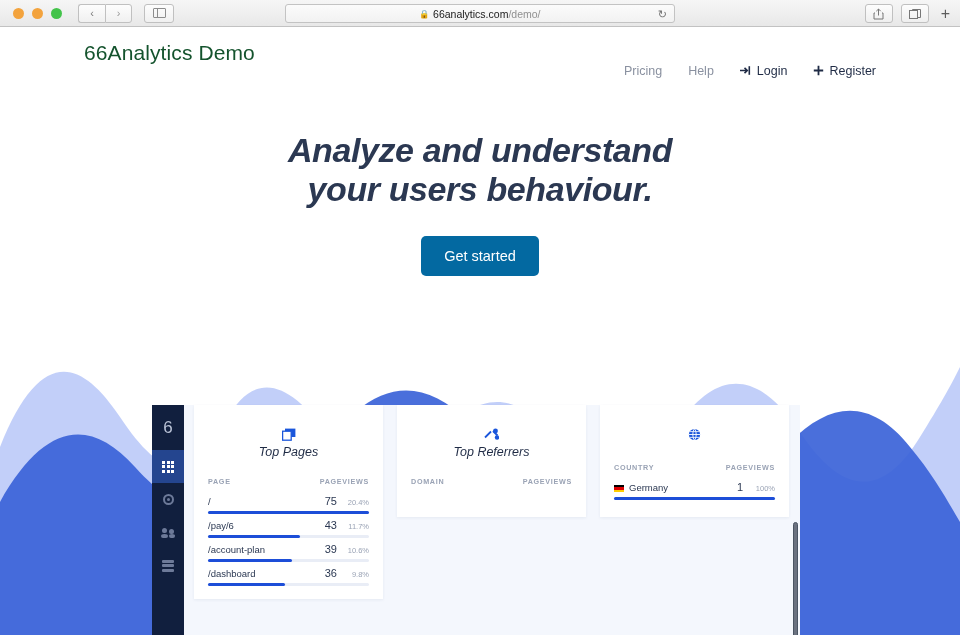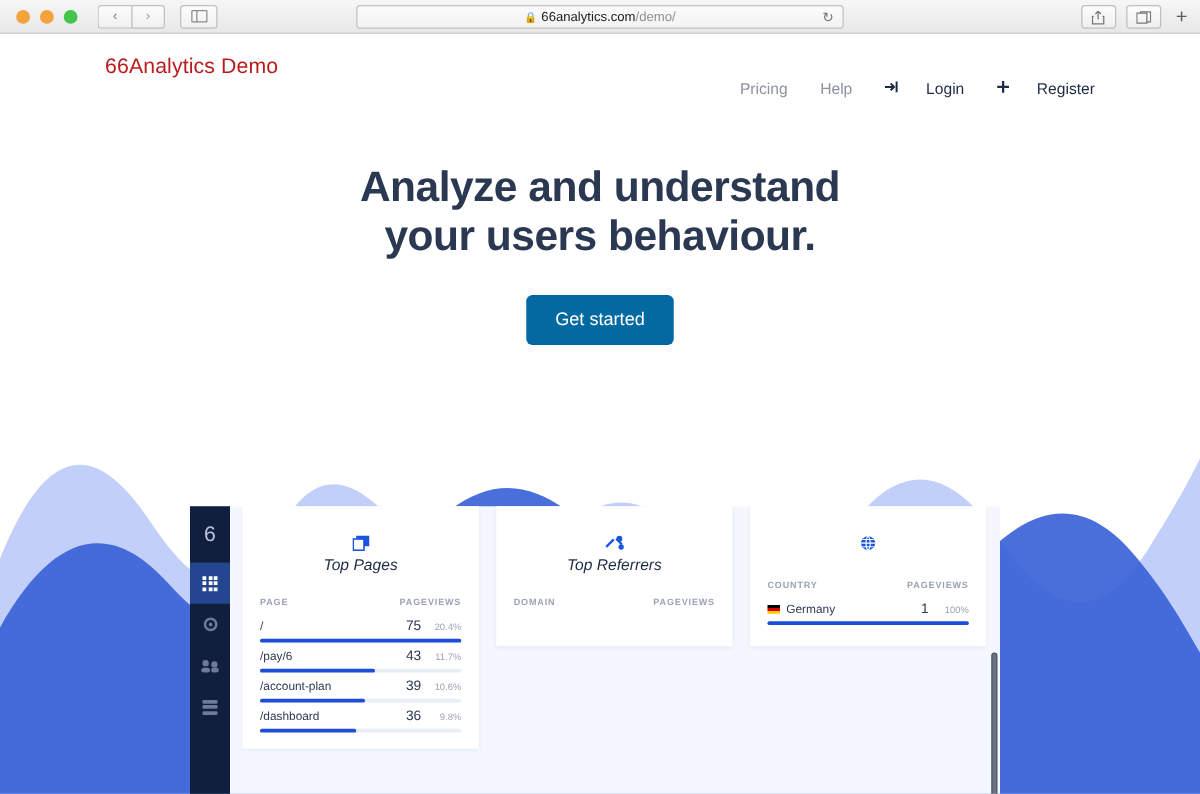--- a/index.html
+++ b/index.html
@@ -78,32 +78,32 @@
     background: #ffffff;
     overflow: hidden;
   }
 
   
   .site-header {
     position: relative; z-index: 20;
     height: 52px; display: flex; align-items: center;
     padding: 0 84px 0 84px;
   }
-  .brand { font-size: 17px; color: #b91c1c; letter-spacing: .1px; }
+  .brand { font-size: 21px; color: #14532d; letter-spacing: .1px; }
   .site-nav { margin-left: auto; display: flex; align-items: center; gap: 26px; margin-top: 36px; }
   .nav-link { font-size: 12.5px; color: #8a91a0; text-decoration: none; }
-  .nav-link.dark { color: #1f2b45; display:flex; align-items:center; gap:21px; }
+  .nav-link.dark { color: #1f2b45; display:flex; align-items:center; gap:5px; }
   .nav-ic { font-size: 11px; font-weight: bold; }
 
   
   .hero { position: relative; z-index: 20; text-align: center; padding-top: 52px; }
   .hero h1 {
     font-size: 34px; line-height: 1.16; color: #2b3852;
     font-weight: bold; letter-spacing: -0.4px;
-    max-width: 430px; margin: 0 auto;
+    max-width: 430px; margin: 0 auto; font-style: italic;
   }
   .hero p {
     margin-top: 23px; font-size: 14.5px; color: #3d4354; line-height: 1.55;
     max-width: 360px; margin-left:auto; margin-right:auto;
   }
   .cta {
     display: inline-block; margin-top: 26px;
     background: #0369a1; color: #fff;
     font-size: 14.5px; padding: 12px 23px;
     border: none; border-radius: 5px; cursor: pointer;

